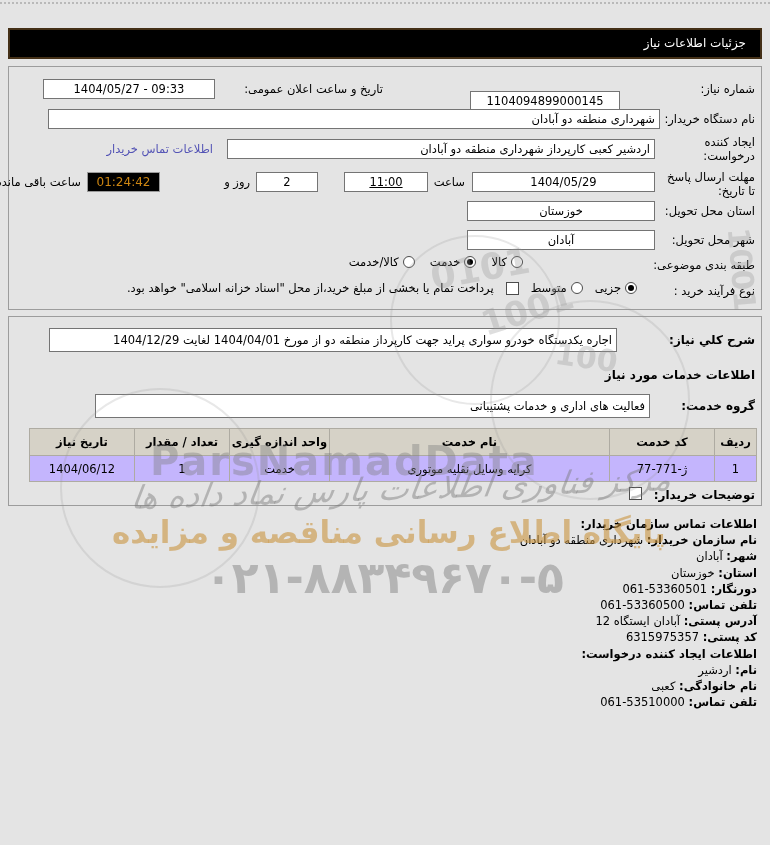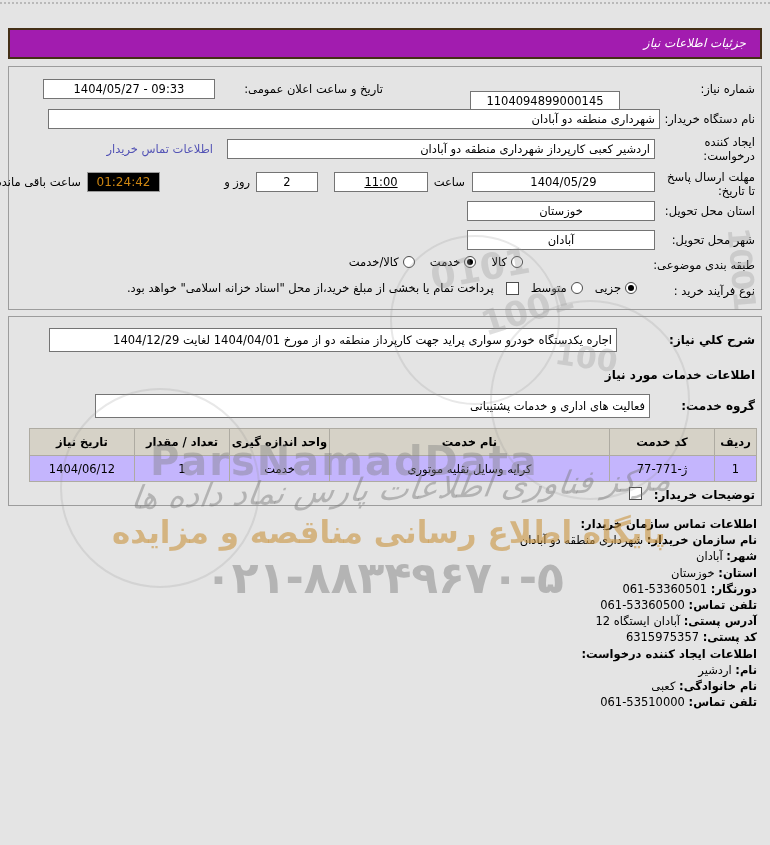--- a/index.html
+++ b/index.html
@@ -3,22 +3,22 @@
 <meta charset="utf-8">
 <style>
   * { margin:0; padding:0; box-sizing:border-box; }
   html,body { background:#e4e4e4; }
   body { font-family:"DejaVu Sans", sans-serif; }
   #page { position:relative; width:770px; height:845px; background:#e4e4e4; overflow:hidden; direction:rtl; }
 
   .dotline { position:absolute; top:2px; left:0; right:0; height:0; border-top:2px dotted #b9b9b9; }
 
   .hdrbar { position:absolute; top:28px; left:8px; right:8px; height:31px;
-            background:#a21caf; border:2px solid #443017; color:#fff;
-            font-size:12px; line-height:27px; padding:0 14px; text-align:right;font-style:italic; }
+            background:#000000; border:2px solid #443017; color:#fff;
+            font-size:12px; line-height:27px; padding:0 14px; text-align:right; }
 
   .grpbox { position:absolute; left:8px; right:8px; border:1px solid #9c9c9c; }
   #box1 { top:66px; height:244px; }
   #box2 { top:316px; height:190px; }
 
   .lbl { position:absolute; font-size:11.5px; color:#000; white-space:nowrap; line-height:14px; }
   .lbl.wrap { white-space:normal; }
   .lbl.b { font-weight:bold; font-size:12px; }
 
   .tb { position:absolute; background:#fff; border:1px solid #747474; height:20px;
@@ -92,21 +92,21 @@
   <div class="lbl" style="top:112px; right:15px;">نام دستگاه خریدار:</div>
   <div class="tb right" style="top:109px; right:110px; width:612px;">شهرداری منطقه دو آبادان</div>
 
   <div class="lbl wrap" style="top:135px; right:15px; width:82px;">ایجاد کننده درخواست:</div>
   <div class="tb right" style="top:139px; right:115px; width:428px;">اردشیر کعبی کارپرداز شهرداری منطقه دو آبادان</div>
   <div class="link" style="top:142px; right:557px;">اطلاعات تماس خریدار</div>
 
   <div class="lbl wrap" style="top:170px; right:15px; width:96px;">مهلت ارسال پاسخ تا تاریخ:</div>
   <div class="tb center" style="top:172px; right:115px; width:183px;">1404/05/29</div>
   <div class="lbl" style="top:175px; right:305px;">ساعت</div>
-  <div class="tb center" style="top:172px; right:342px; width:94px;text-decoration:underline;">11:00</div>
+  <div class="tb center" style="top:172px; right:342px; width:84px;text-decoration:underline;">11:00</div>
   <div class="tb center" style="top:172px; right:452px; width:62px;">2</div>
   <div class="lbl" style="top:175px; right:520px;">روز و</div>
   <div class="timer" style="top:172px; right:610px; width:73px;">01:24:42</div>
   <div class="lbl" style="top:175px; right:689px;">ساعت باقی مانده</div>
 
   <div class="lbl" style="top:204px; right:15px;">استان محل تحویل:</div>
   <div class="tb center" style="top:201px; right:115px; width:188px;">خوزستان</div>
   <div class="lbl" style="top:233px; right:15px;">شهر محل تحویل:</div>
   <div class="tb center" style="top:230px; right:115px; width:188px;">آبادان</div>
 

